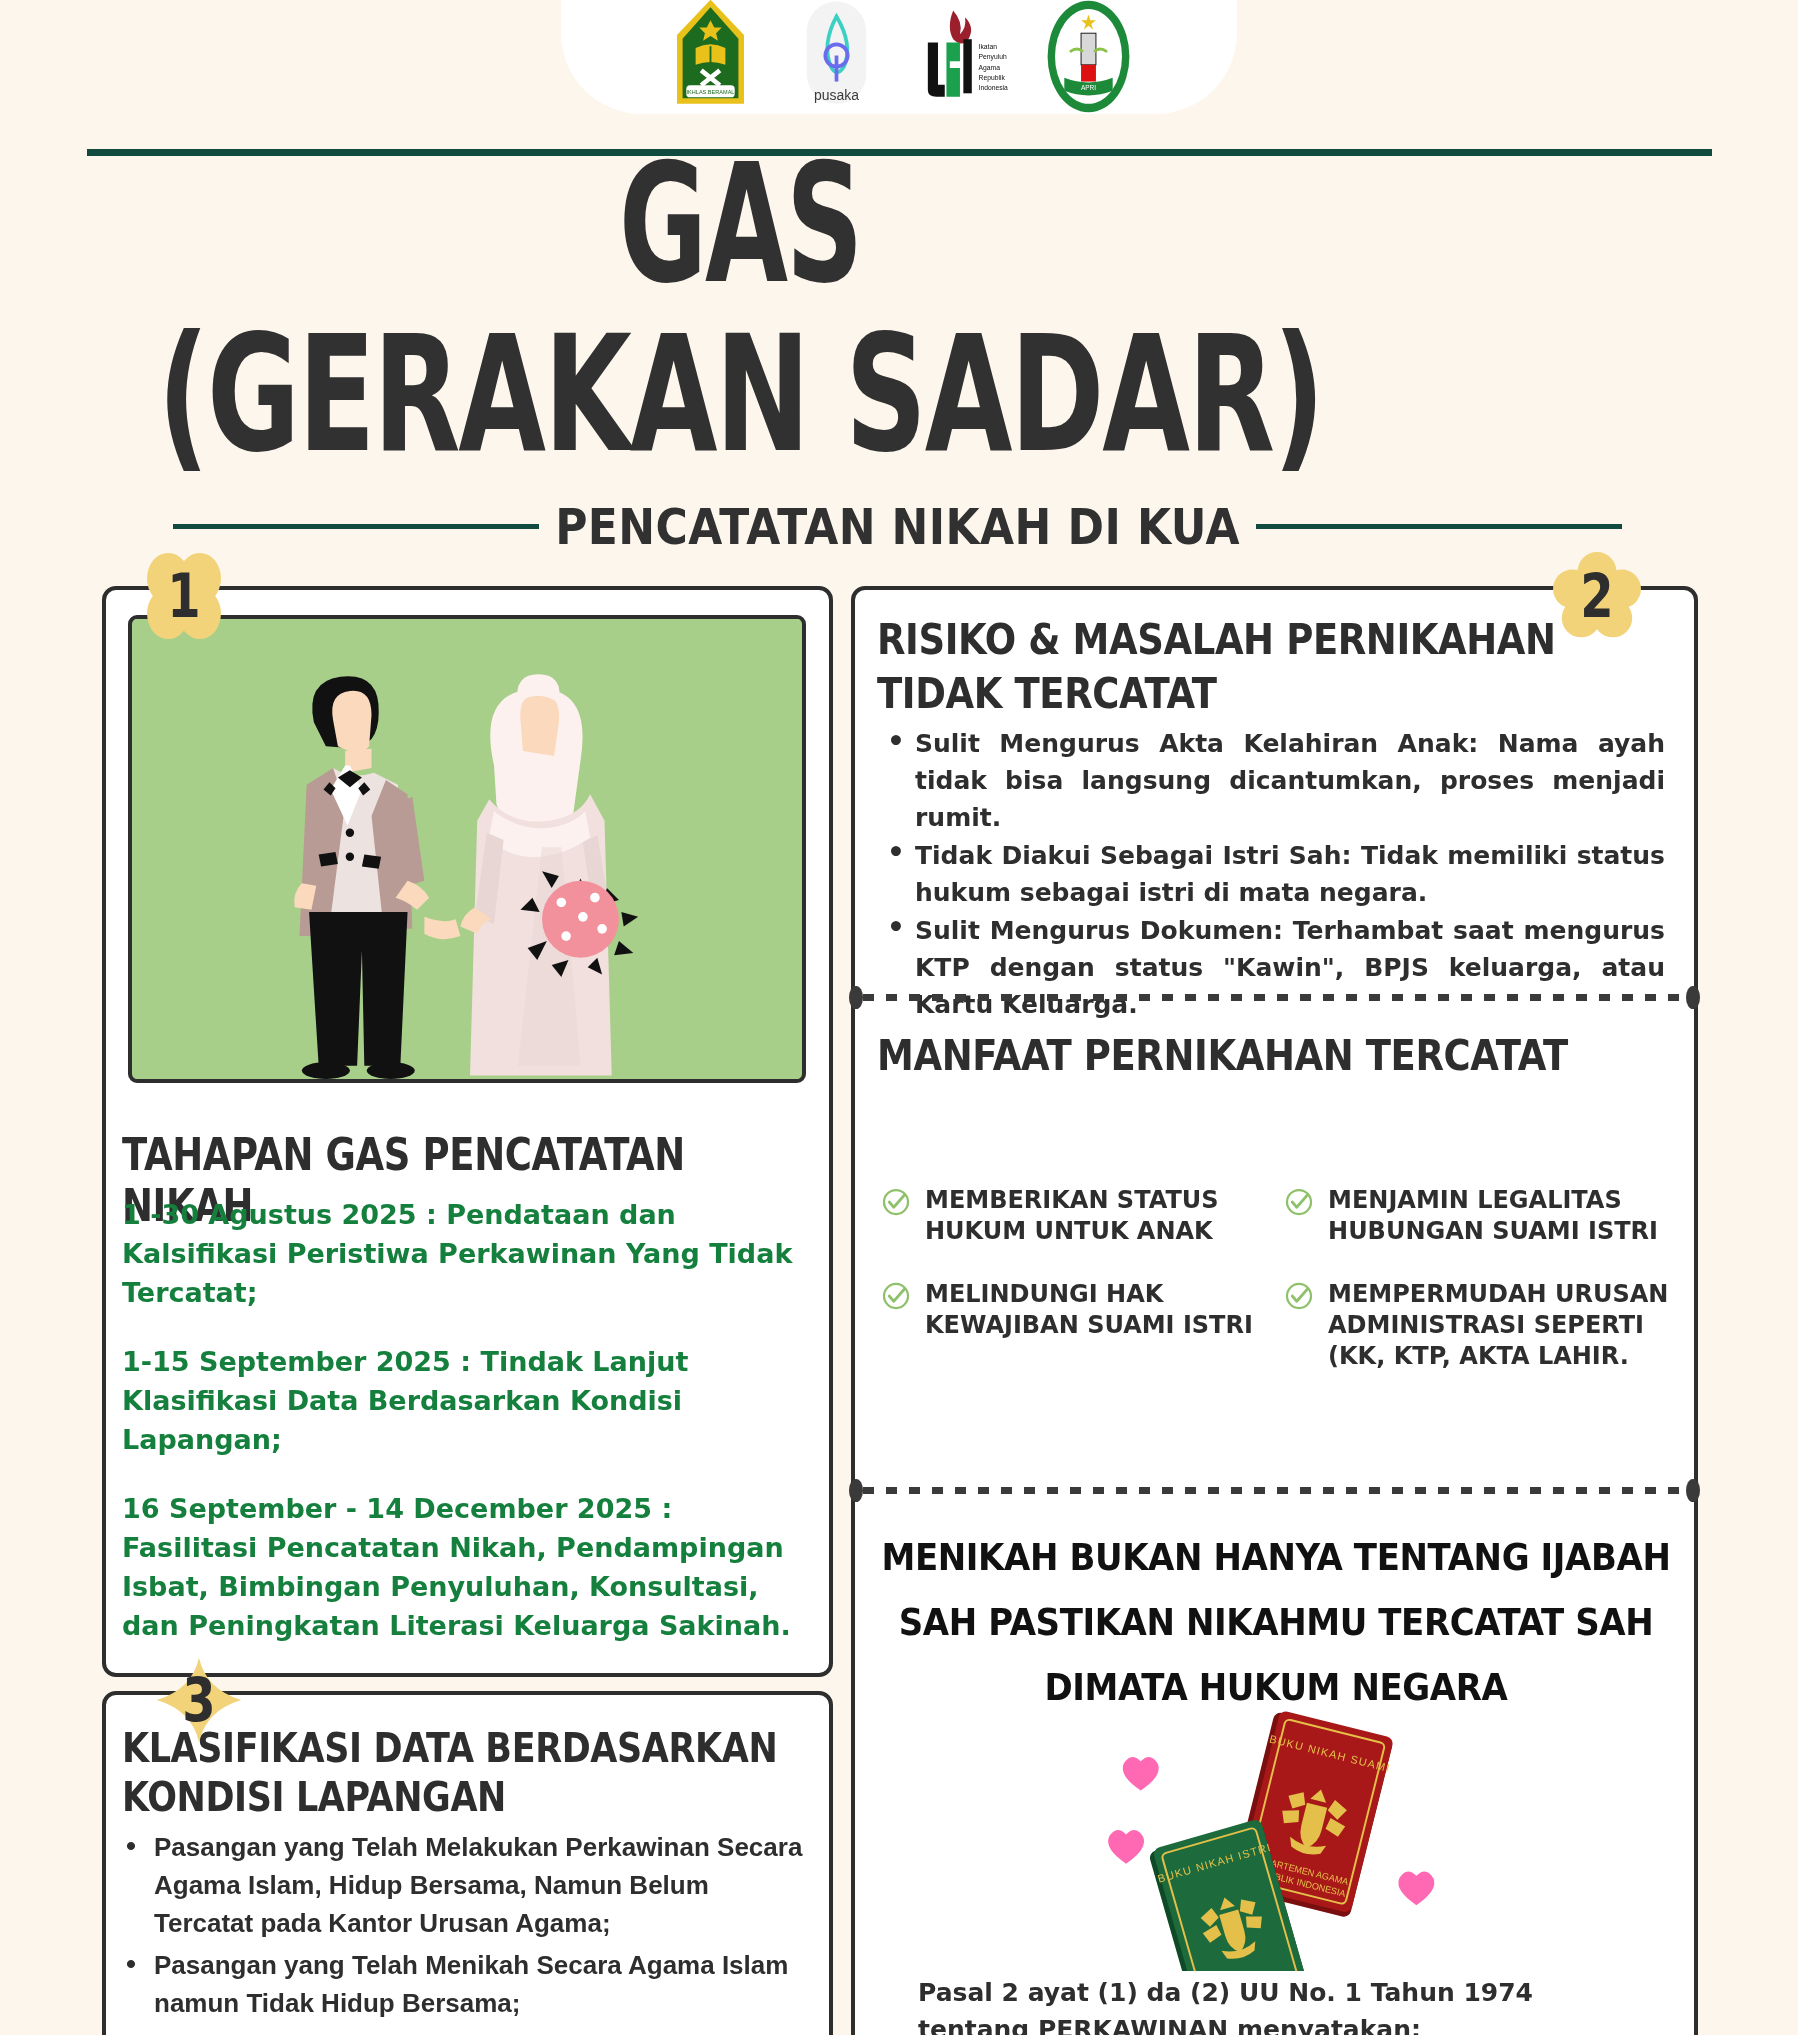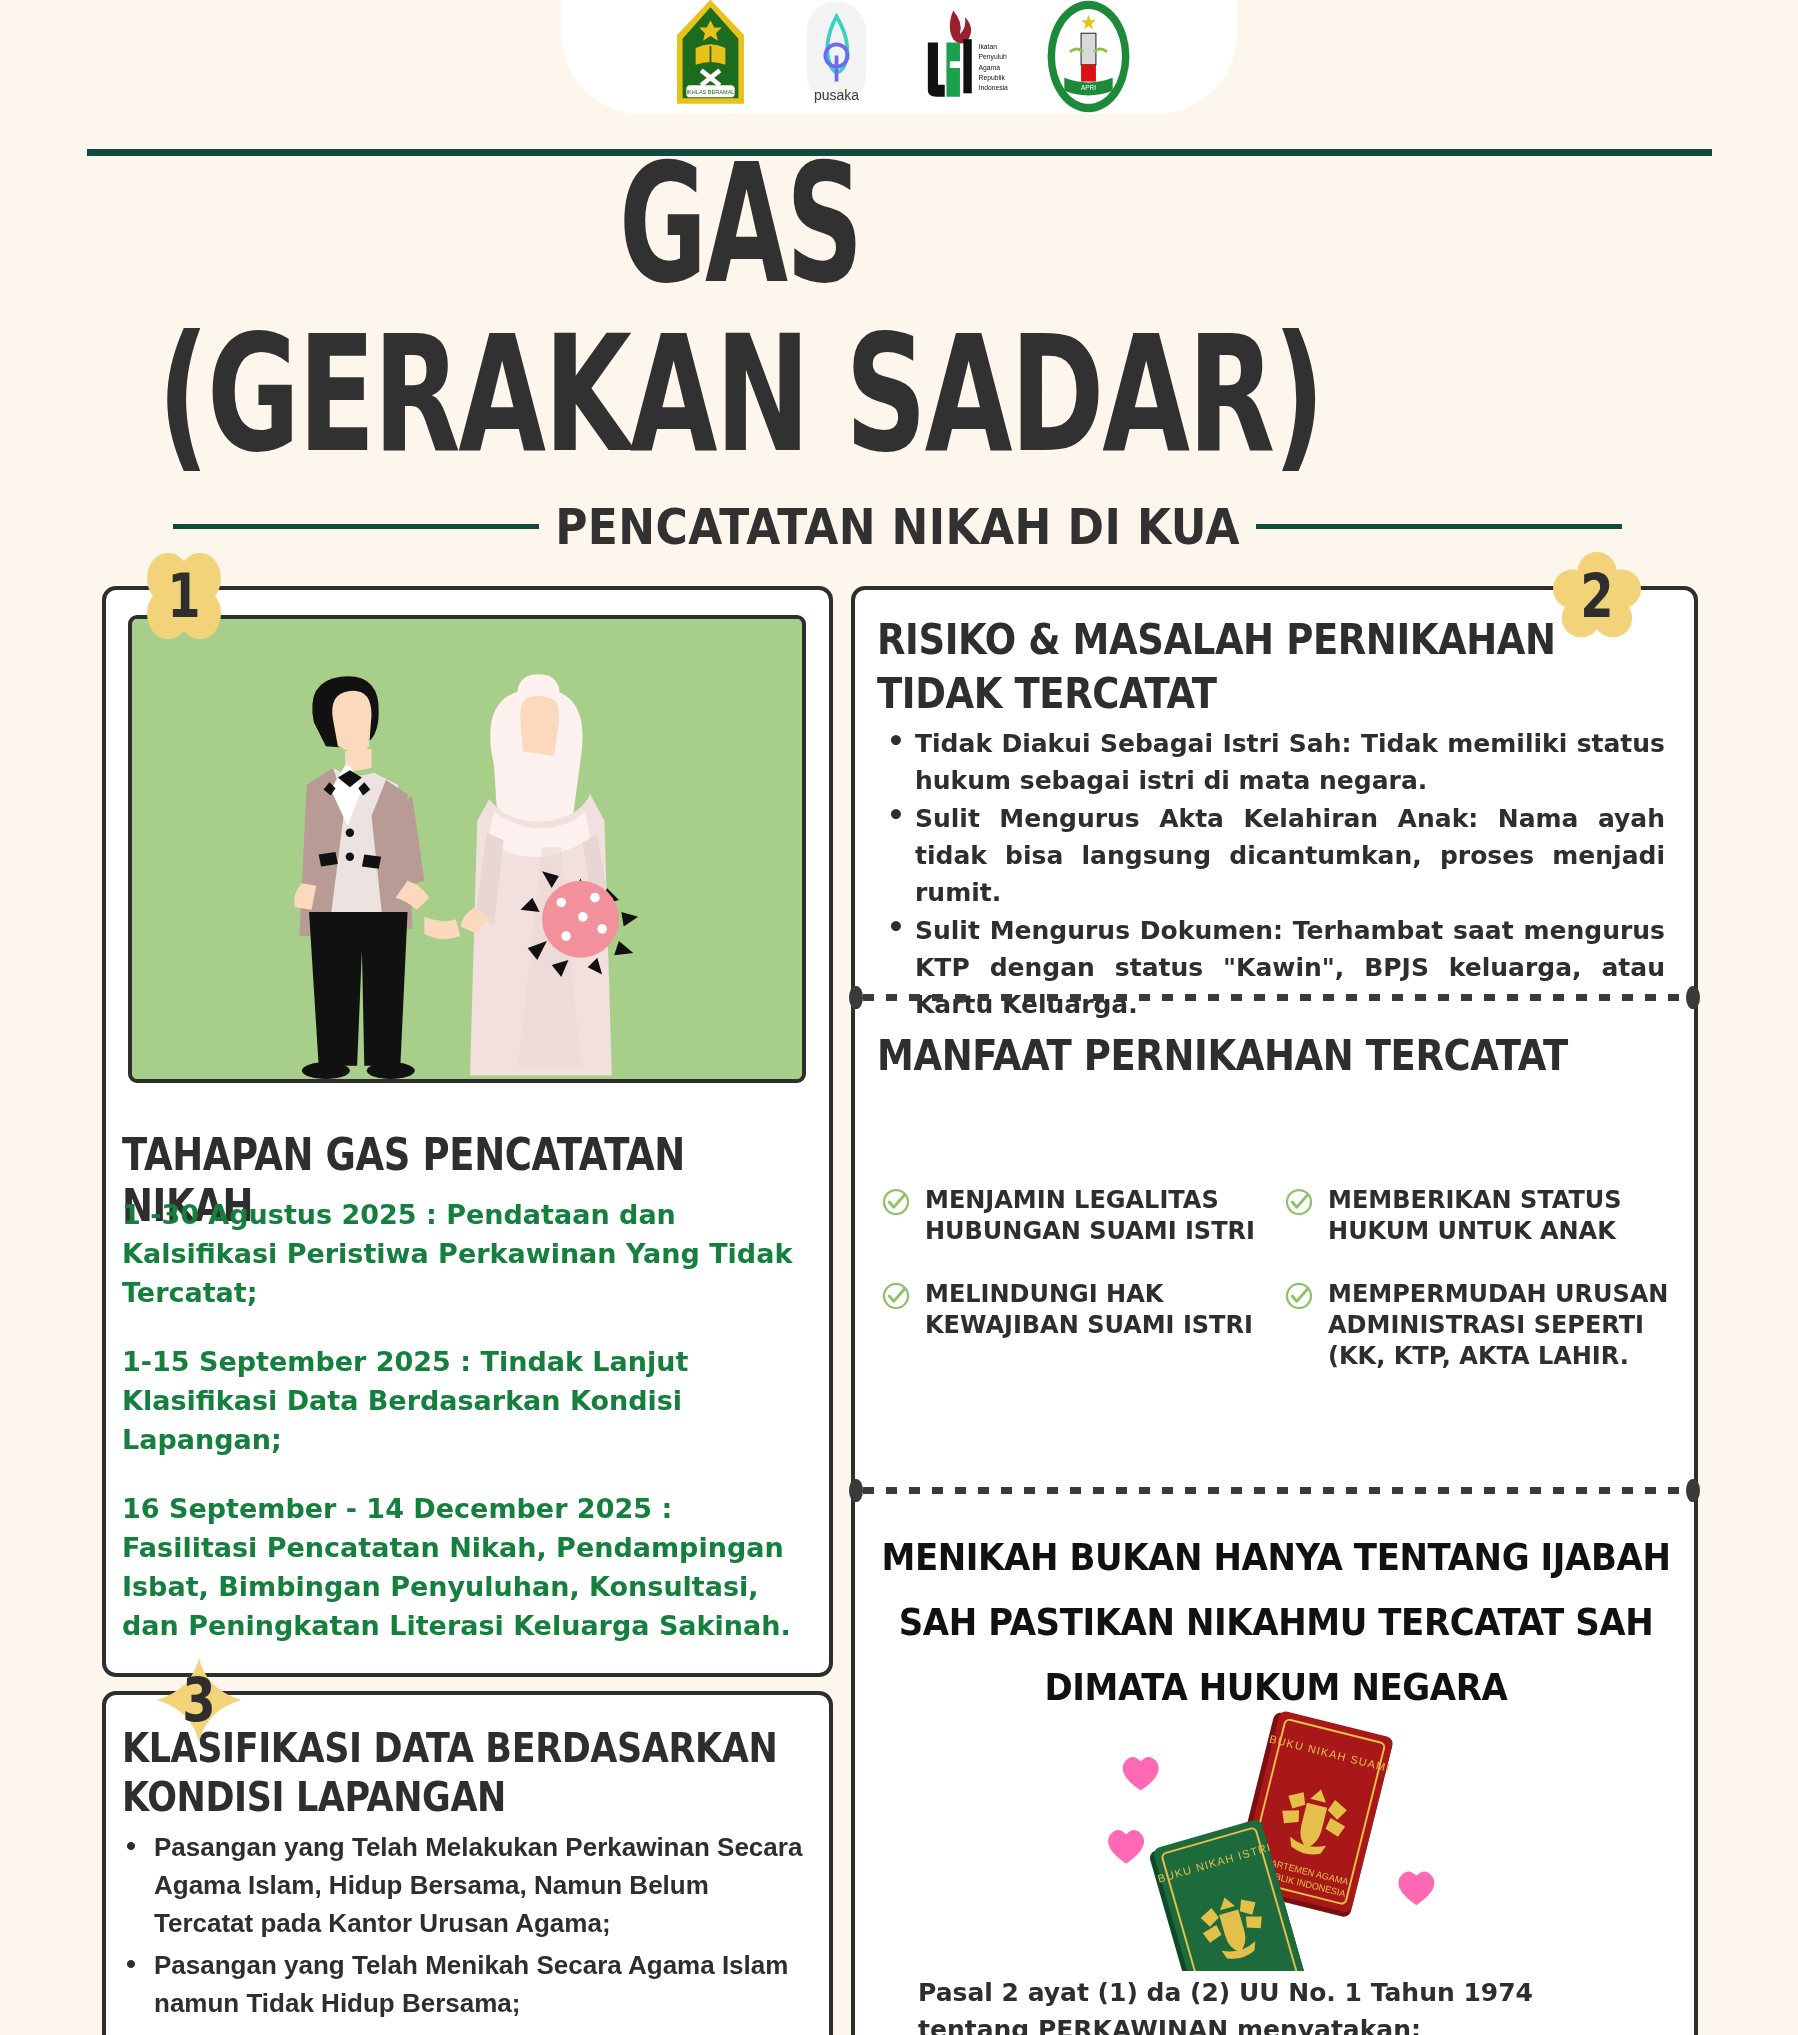--- a/index.html
+++ b/index.html
@@ -349,50 +349,50 @@
 
   <div class="l2-title">KLASIFIKASI DATA BERDASARKAN KONDISI LAPANGAN</div>
   <ul class="l2-list">
     <li>Pasangan yang Telah Melakukan Perkawinan Secara Agama Islam, Hidup Bersama, Namun Belum Tercatat pada Kantor Urusan Agama;</li>
     <li>Pasangan yang Telah Menikah Secara Agama Islam namun Tidak Hidup Bersama;</li>
 
   </ul>
 
   <div class="r1-title">RISIKO &amp; MASALAH PERNIKAHAN TIDAK TERCATAT</div>
   <ul class="r1-list">
+    <li>Sulit Mengurus Akta Kelahiran Anak: Nama ayah tidak bisa langsung dicantumkan, proses menjadi rumit.</li>
     <li>Tidak Diakui Sebagai Istri Sah: Tidak memiliki status hukum sebagai istri di mata negara.</li>
-    <li>Sulit Mengurus Akta Kelahiran Anak: Nama ayah tidak bisa langsung dicantumkan, proses menjadi rumit.</li>
     <li>Sulit Mengurus Dokumen: Terhambat saat mengurus KTP dengan status "Kawin", BPJS keluarga, atau Kartu Keluarga.</li>
   </ul>
 
   <div class="divider div1">
     <div class="cap"></div>
     <div class="dash"></div>
     <div class="cap"></div>
   </div>
 
   <div class="r2-title">MANFAAT PERNIKAHAN TERCATAT</div>
   <div class="benefit-grid">
     <div class="benefit">
       <span class="check">
         <svg viewBox="0 0 40 40">
             <circle cx="20" cy="20" r="16" fill="none" stroke="#8fc06a" stroke-width="3"></circle>
             <path d="M11 20 l6 7 l14 -16" fill="none" stroke="#8fc06a" stroke-width="3.6" stroke-linecap="round" stroke-linejoin="round"></path>
           </svg>
       </span>
-      <span class="btxt">MENJAMIN LEGALITAS HUBUNGAN SUAMI ISTRI</span>
+      <span class="btxt">MEMBERIKAN STATUS HUKUM UNTUK ANAK</span>
     </div>
     <div class="benefit">
       <span class="check">
         <svg viewBox="0 0 40 40">
             <circle cx="20" cy="20" r="16" fill="none" stroke="#8fc06a" stroke-width="3"></circle>
             <path d="M11 20 l6 7 l14 -16" fill="none" stroke="#8fc06a" stroke-width="3.6" stroke-linecap="round" stroke-linejoin="round"></path>
           </svg>
       </span>
-      <span class="btxt">MEMBERIKAN STATUS HUKUM UNTUK ANAK</span>
+      <span class="btxt">MENJAMIN LEGALITAS HUBUNGAN SUAMI ISTRI</span>
     </div>
     <div class="benefit">
       <span class="check">
         <svg viewBox="0 0 40 40">
             <circle cx="20" cy="20" r="16" fill="none" stroke="#8fc06a" stroke-width="3"></circle>
             <path d="M11 20 l6 7 l14 -16" fill="none" stroke="#8fc06a" stroke-width="3.6" stroke-linecap="round" stroke-linejoin="round"></path>
           </svg>
       </span>
       <span class="btxt">MELINDUNGI HAK KEWAJIBAN SUAMI ISTRI</span>
     </div>

